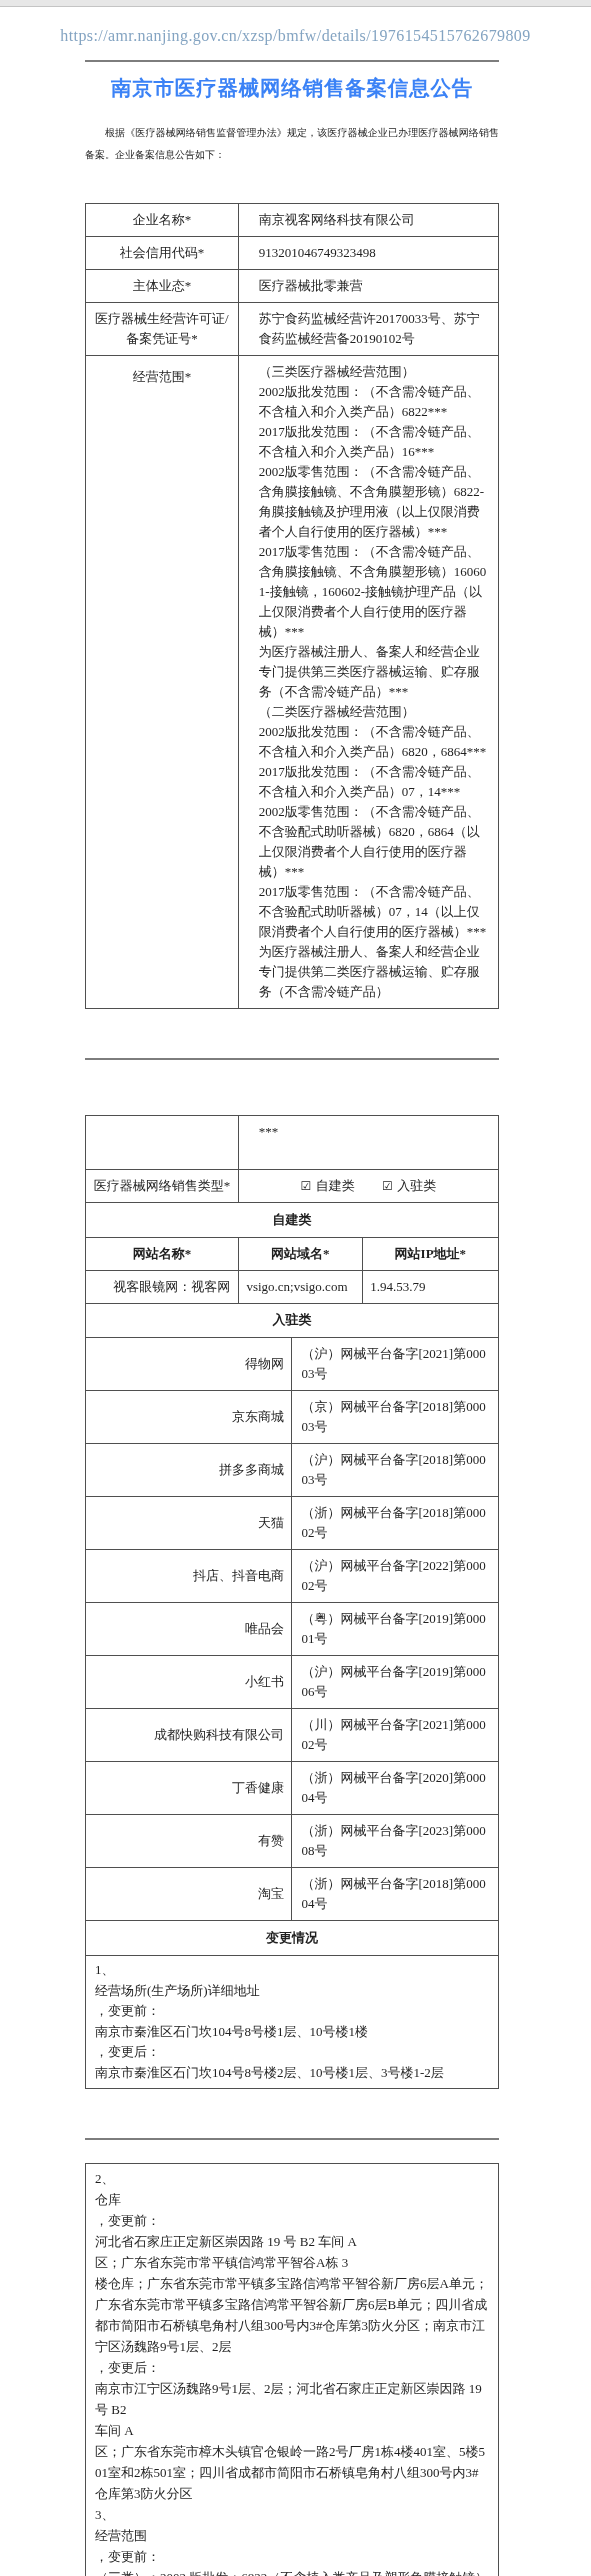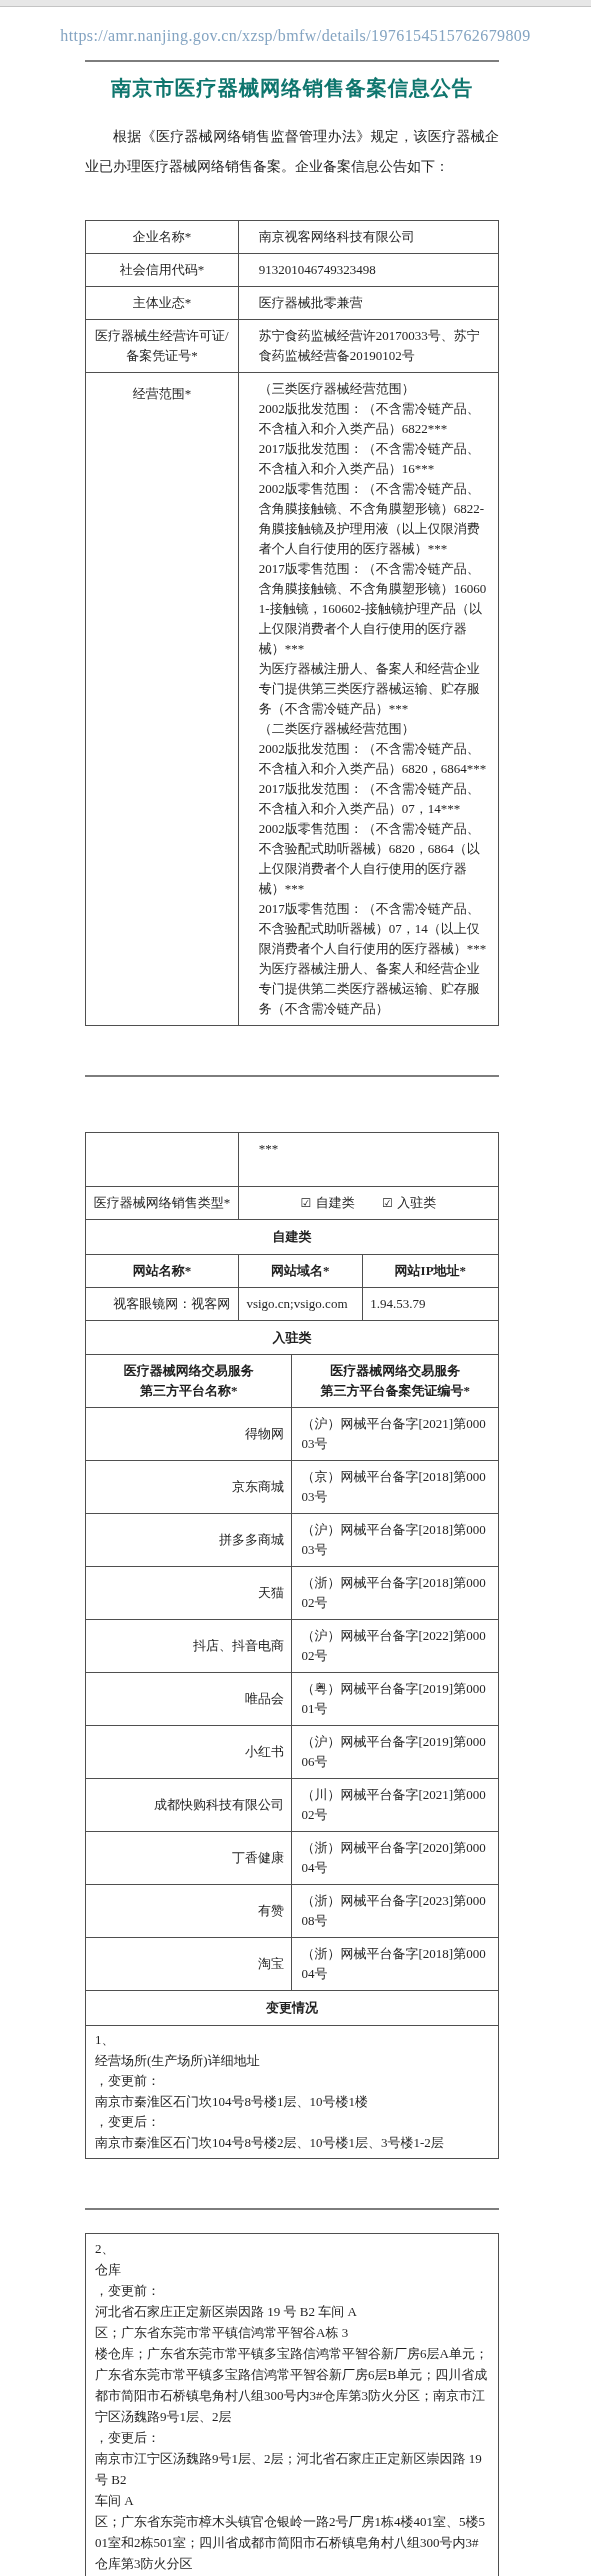--- a/index.html
+++ b/index.html
@@ -25,24 +25,24 @@
   }
   .sep-1 { margin-top:15px; }
   .sep-2 { margin-top:49px; }
   .sep-3 { margin-top:49px; }
   .doc-title {
     text-align:center;
     font-size:20.5px;
     font-weight:bold;
     letter-spacing:0.8px;
     margin-top:12px;
-    color:#0f766e;
+    color:#3b82f6;
   }
   .intro {
-    font-size:14px;
+    font-size:10px;
     line-height:2.15;
     text-indent:2em;
     text-align:justify;
     margin-top:20px;
   }
   table {
     width:100%;
     border-collapse:collapse;
     table-layout:fixed;
   }
@@ -167,26 +167,20 @@
       <td colspan="2">网站域名*</td>
       <td>网站IP地址*</td>
     </tr>
     <tr>
       <td class="platform-name">视客眼镜网：视客网</td>
       <td colspan="2">vsigo.cn;vsigo.com</td>
       <td>1.94.53.79</td>
     </tr>
     <tr class="section-row">
       <td colspan="4">入驻类</td>
-    </tr>
-    <tr class="hdr-row">
-      <td colspan="2">医疗器械网络交易服务
-第三方平台名称*</td>
-      <td colspan="2">医疗器械网络交易服务
-第三方平台备案凭证编号*</td>
     </tr>
     <tr>
       <td colspan="2" class="platform-name">得物网</td>
       <td colspan="2" class="platform-cert">（沪）网械平台备字[2021]第00003号</td>
     </tr>
     <tr>
       <td colspan="2" class="platform-name">京东商城</td>
       <td colspan="2" class="platform-cert">（京）网械平台备字[2018]第00003号</td>
     </tr>
     <tr>

